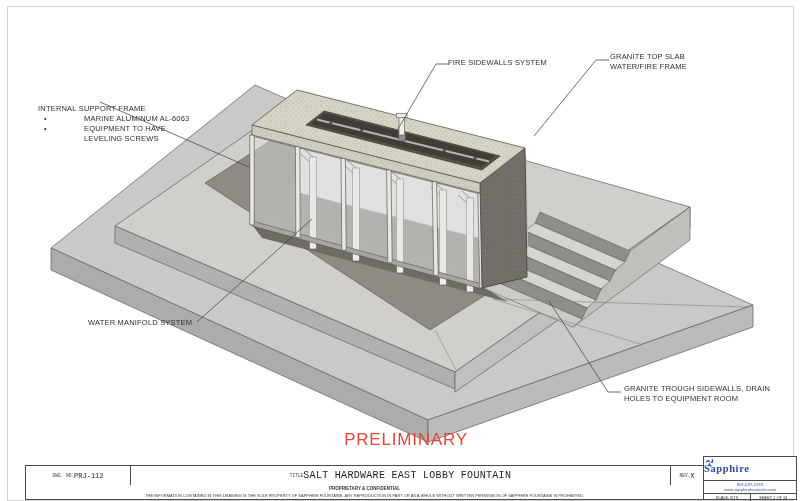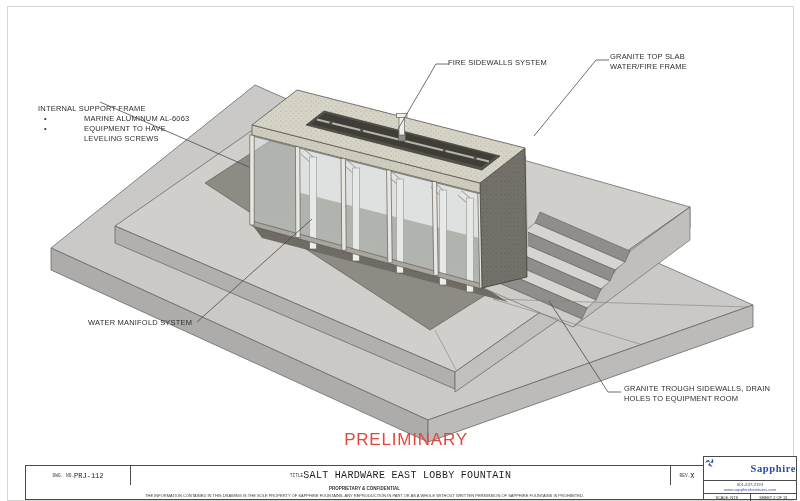--- a/index.html
+++ b/index.html
@@ -23,21 +23,21 @@
   #dwg-box .v{font-size:7px;line-height:8px;color:#222;}
   #title-box{left:130px;top:465px;width:541px;height:21px;}
   #title-box .v{font-size:10px;letter-spacing:.3px;color:#1d1d1b;line-height:11px;}
   #rev-box{left:670px;top:465px;width:34px;height:21px;}
   #rev-box .v{font-size:7px;line-height:8px;color:#222;}
   #prop-strip{left:25px;top:485px;width:679px;height:8px;border-top:none;
               text-align:center;font-size:4.5px;font-weight:bold;color:#333;line-height:7px;}
   #legal-strip{left:25px;top:492px;width:679px;height:8px;border-top:none;
                text-align:center;font-size:4px;color:#3a3a3a;line-height:7px;white-space:nowrap;overflow:hidden;}
   #sapphire-box{left:703px;top:456px;width:94px;height:44px;}
-  #logo-area{height:23px;display:flex;flex-direction:column;align-items:flex-end;justify-content:center;}
+  #logo-area{height:23px;display:flex;flex-direction:column;align-items:flex-start;justify-content:center;}
   #logo-name{font-family:"Liberation Serif",serif;font-weight:bold;font-size:10.5px;
              color:#2a4f9f;letter-spacing:.6px;line-height:9px;}
   #contact{height:11px;border-top:1px solid #4a4a4a;text-align:center;color:#2a4f9f;
            font-size:4.2px;line-height:5px;padding-top:1px;}
   #tb-bottomrow{height:8px;border-top:1px solid #4a4a4a;display:flex;font-size:3.9px;color:#333;}
   #tb-bottomrow div{flex:1;text-align:center;line-height:8px;}
   #sheet-cell{border-left:1px solid #4a4a4a;}
 </style>
 </head>
 <body>

